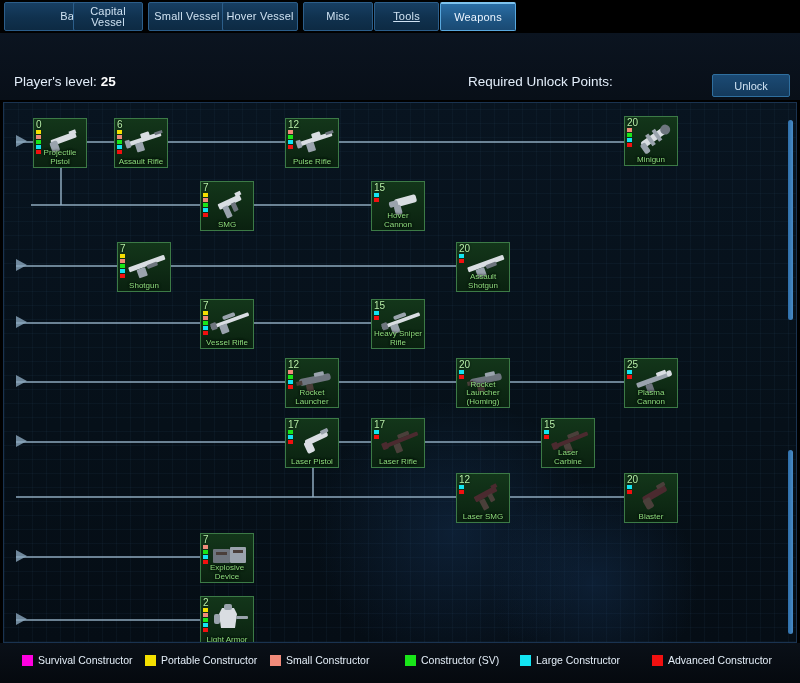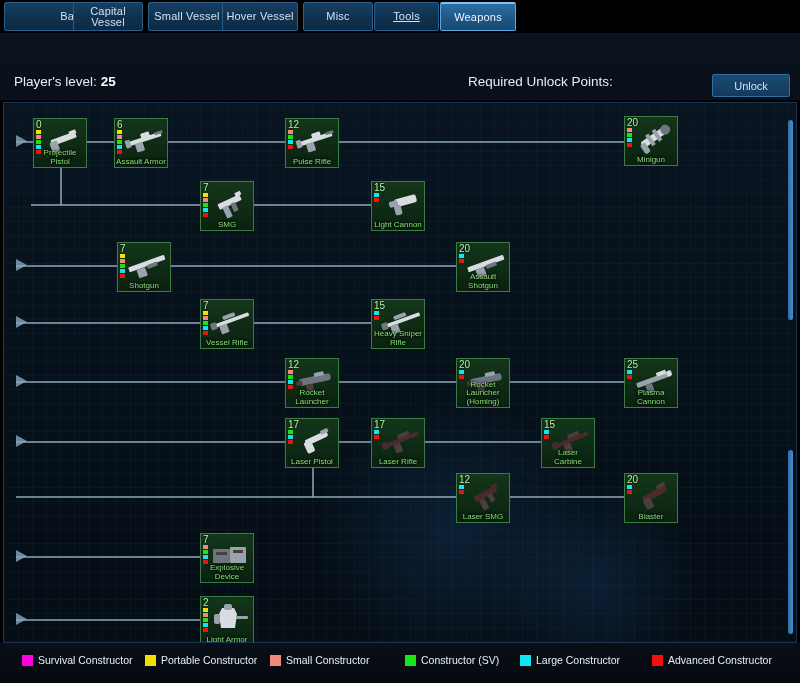--- a/index.html
+++ b/index.html
@@ -244,21 +244,21 @@
         </svg>
       </div>
       <div class="cost">6</div>
       <div class="strip">
         <i style="background: rgb(244, 224, 0);"></i>
         <i style="background: rgb(240, 138, 122);"></i>
         <i style="background: rgb(25, 230, 25);"></i>
         <i style="background: rgb(18, 228, 242);"></i>
         <i style="background: rgb(242, 16, 16);"></i>
       </div>
-      <div class="nname">Assault Armor</div>
+      <div class="nname">Assault Rifle</div>
     </div>
     <div class="node" style="left: 281px; top: 15px;">
       <div class="glyph">
         <svg width="44" height="32" viewBox="0 0 44 32">
           <g transform="rotate(-18 22 16)">
             <rect x="4" y="13" width="36" height="4.5" rx="1" fill="#d9dde2"></rect>
             <rect x="12" y="17" width="8" height="9" rx="1" fill="#9aa3ad"></rect>
             <rect x="20" y="9" width="9" height="5" rx="1" fill="#d9dde2"></rect>
             <rect x="3" y="11" width="5" height="8" rx="1" fill="#9aa3ad"></rect>
             <rect x="34" y="12" width="8" height="3" fill="#6e757e"></rect>
@@ -324,21 +324,21 @@
             <rect x="10" y="12" width="9" height="6" rx="2" fill="#9aa3ad"></rect>
             <rect x="14" y="17" width="7" height="10" rx="2" fill="#9aa3ad"></rect>
           </g>
         </svg>
       </div>
       <div class="cost">15</div>
       <div class="strip">
         <i style="background: rgb(18, 228, 242);"></i>
         <i style="background: rgb(242, 16, 16);"></i>
       </div>
-      <div class="nname">Light Cannon</div>
+      <div class="nname">Hover Cannon</div>
     </div>
     <div class="node" style="left: 113px; top: 139px;">
       <div class="glyph">
         <svg width="44" height="32" viewBox="0 0 44 32">
           <g transform="rotate(-20 22 16)">
             <rect x="3" y="13" width="38" height="5" rx="1" fill="#d9dde2"></rect>
             <rect x="10" y="18" width="9" height="9" rx="1" fill="#9aa3ad"></rect>
             <rect x="21" y="17" width="11" height="4" rx="1" fill="#6e757e"></rect>
           </g>
         </svg>

